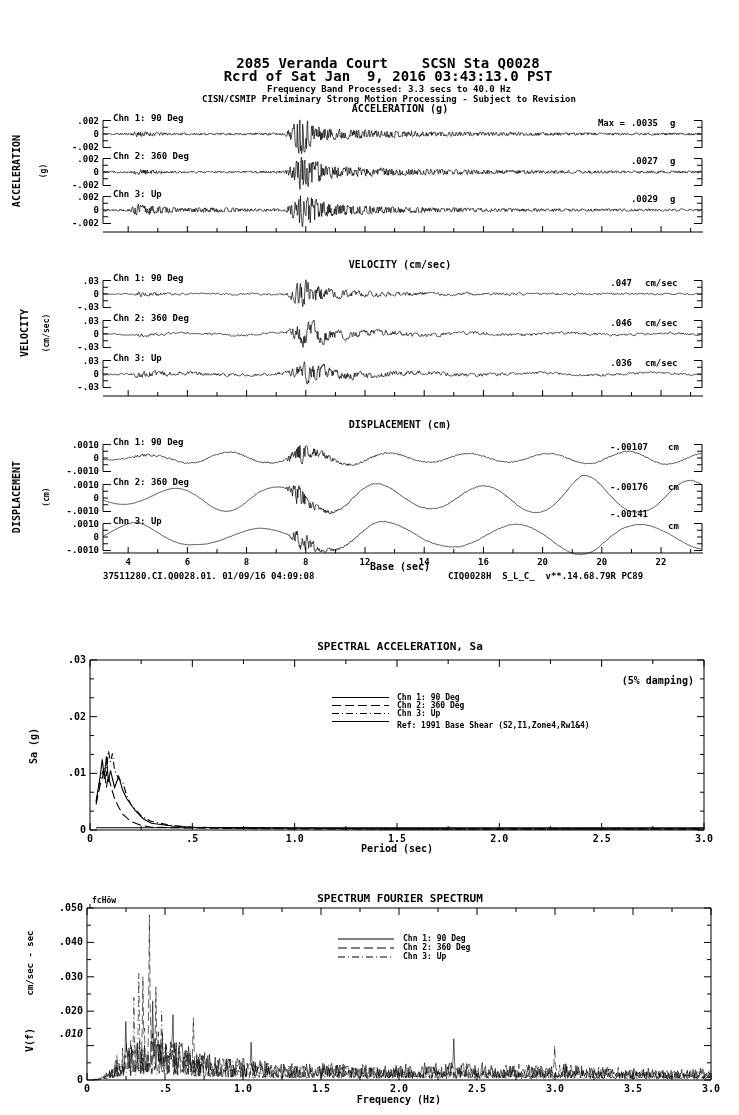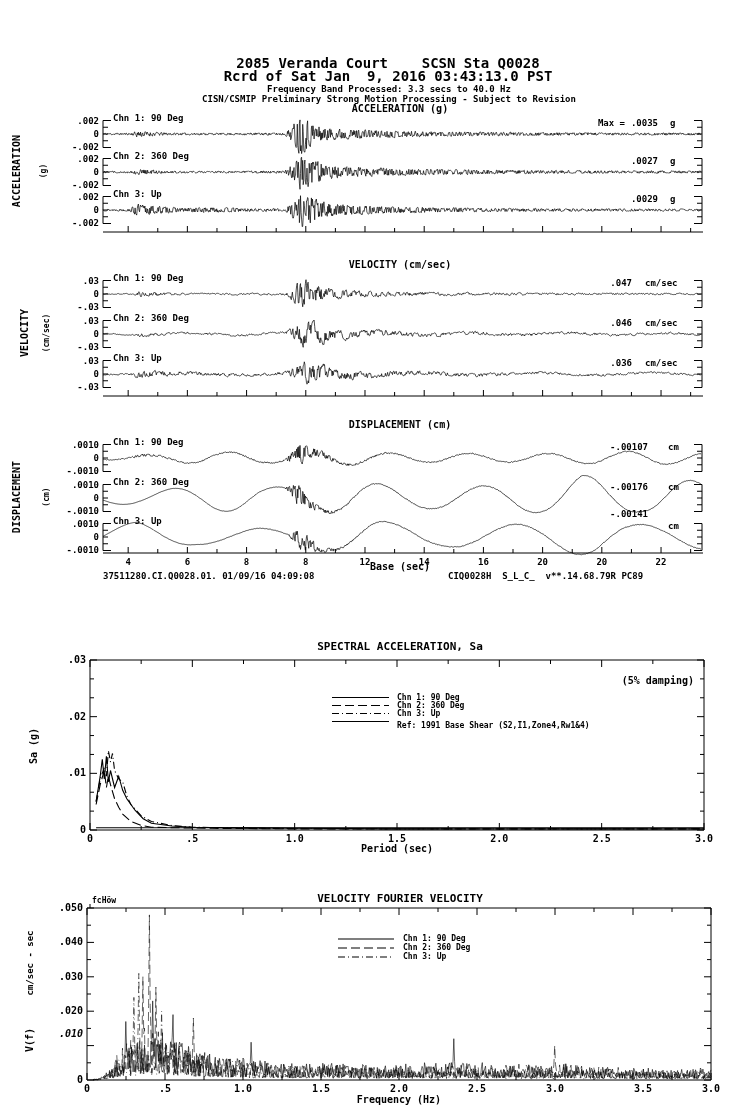--- a/index.html
+++ b/index.html
@@ -347,21 +347,21 @@
 
   <div class="t s10 c" style="left:400px;top:567px">Base (sec)</div>
   <div class="t s9 l" style="left:103px;top:576px">37511280.CI.Q0028.01. 01/09/16 04:09:08</div>
   <div class="t s9 l" style="left:448px;top:576px">CIQ0028H  S_L_C_  v**.14.68.79R PC89</div>
 
   <div class="t s11 c" style="left:400px;top:646px">SPECTRAL ACCELERATION, Sa</div>
   <div class="t s10 r" style="left:694px;top:681px">(5% damping)</div>
   <div class="t s10 c" style="left:397px;top:849px">Period (sec)</div>
   <div class="t s10 rot" style="left:34px;top:746px">Sa (g)</div>
 
-  <div class="t s11 c" style="left:400px;top:898px">VELOCITY FOURIER VELOCITY</div>
+  <div class="t s11 c" style="left:400px;top:898px">SPECTRUM FOURIER SPECTRUM</div>
   <div class="t s8 l" style="left:92px;top:901px">fcHöw</div>
   <div class="t s10 c" style="left:399px;top:1100px">Frequency (Hz)</div>
   <div class="t s9 rot" style="left:30px;top:963px">cm/sec - sec</div>
   <div class="t s10 rot" style="left:30px;top:1040px">V(f)</div>
 
   <div id="dyn">
       <div class="t s9 l" style="left: 113px; top: 118px;">Chn 1: 90 Deg</div>
       <div class="t s9 r" style="left: 99px; top: 121px;">.002</div>
       <div class="t s9 r" style="left: 99px; top: 134px;">0</div>
       <div class="t s9 r" style="left: 99px; top: 147px;">-.002</div>
@@ -441,21 +441,21 @@
       <div class="t s8 l" style="left: 397px; top: 705.5px;">Chn 2: 360 Deg</div>
       <div class="t s8 l" style="left: 397px; top: 713.5px;">Chn 3: Up</div>
       <div class="t s8 l" style="left: 397px; top: 726px;">Ref: 1991 Base Shear (S2,I1,Zone4,Rw1&amp;4)</div>
       <div class="t s10 c" style="left: 87px; top: 1089px;">0</div>
       <div class="t s10 c" style="left: 165px; top: 1089px;">.5</div>
       <div class="t s10 c" style="left: 243px; top: 1089px;">1.0</div>
       <div class="t s10 c" style="left: 321px; top: 1089px;">1.5</div>
       <div class="t s10 c" style="left: 399px; top: 1089px;">2.0</div>
       <div class="t s10 c" style="left: 477px; top: 1089px;">2.5</div>
       <div class="t s10 c" style="left: 555px; top: 1089px;">3.0</div>
-      <div class="t s10 c" style="left: 633px; top: 1089px; margin-left: 10px;">3.5</div>
+      <div class="t s10 c" style="left: 633px; top: 1089px;">3.5</div>
       <div class="t s10 c" style="left: 711px; top: 1089px;">3.0</div>
       <div class="t s10 r" style="left: 83px; top: 1080px;">0</div>
       <div class="t s10 r" style="left: 83px; top: 1034px; font-style: italic;">.010</div>
       <div class="t s10 r" style="left: 83px; top: 1011.2px;">.020</div>
       <div class="t s10 r" style="left: 83px; top: 976.8px;">.030</div>
       <div class="t s10 r" style="left: 83px; top: 942.4px;">.040</div>
       <div class="t s10 r" style="left: 83px; top: 908px;">.050</div>
       <div class="t s8 l" style="left: 403px; top: 939px;">Chn 1: 90 Deg</div>
       <div class="t s8 l" style="left: 403px; top: 948px;">Chn 2: 360 Deg</div>
       <div class="t s8 l" style="left: 403px; top: 957px;">Chn 3: Up</div>

